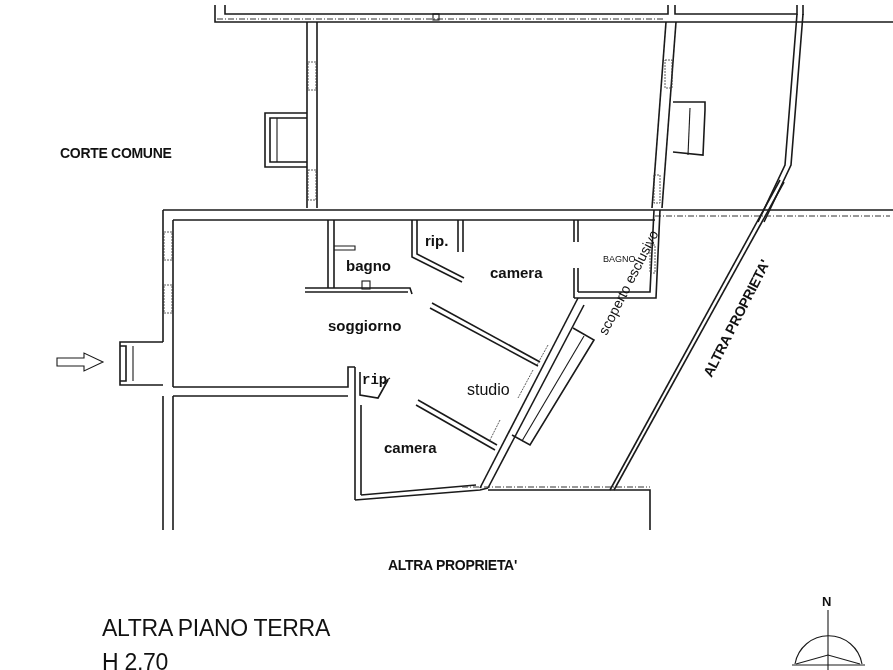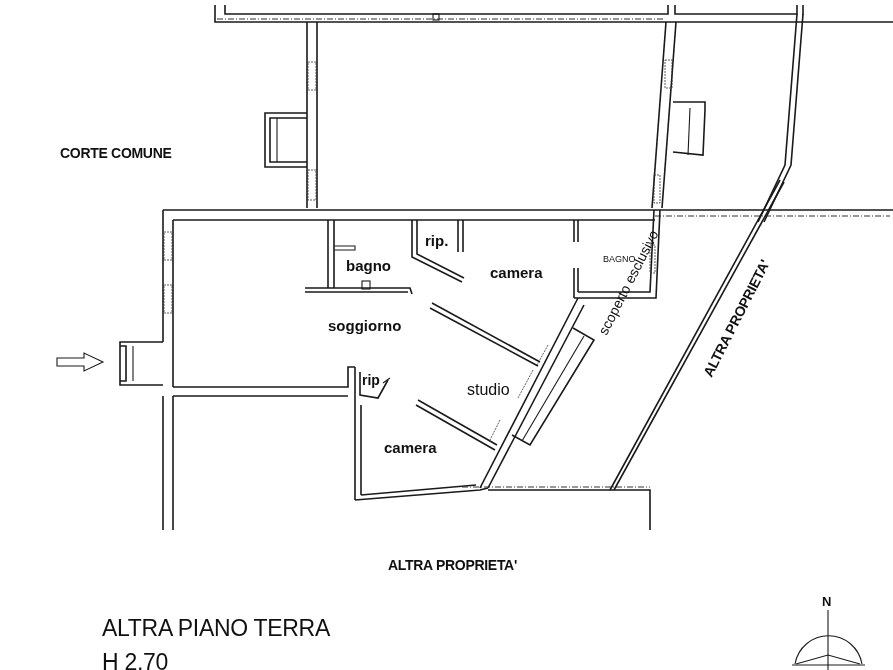--- a/index.html
+++ b/index.html
@@ -131,21 +131,21 @@
     <path class="thin" d="M796 664 L828 655 L860 664"></path>
   </g>
 </svg>
 
 <div class="lbl ext" style="left:60px; top:130px;margin-top:15px;">CORTE COMUNE</div>
 <div class="lbl room" style="left:346px; top:257px;">bagno</div>
 <div class="lbl room" style="left:425px; top:232px;text-align:right;">rip.</div>
 <div class="lbl room" style="left:490px; top:264px;">camera</div>
 <div class="lbl small" style="left:603px; top:254px;">BAGNO</div>
 <div class="lbl room" style="left:314px; top:317px;margin-left:14px;">soggiorno</div>
-<div class="lbl room" style="left:362px; top:372px; font-size:14px;">rip</div>
+<div class="lbl room" style="left:362px; top:372px; font-size:14px;font-family:Liberation Mono, monospace;">rip</div>
 <div class="lbl" style="left:467px; top:381px; font-size:16px;">studio</div>
 <div class="lbl room" style="left:384px; top:439px;">camera</div>
 <div class="lbl" style="left:595px; top:330px; font-size:14px; transform: rotate(-63deg); transform-origin: left top;">scoperto esclusivo</div>
 <div class="lbl ext" style="left:700px; top:372px; transform: rotate(-63deg); transform-origin: left top;">ALTRA PROPRIETA'</div>
 <div class="lbl ext" style="left:388px; top:557px;">ALTRA PROPRIETA'</div>
 
 <div class="lbl title" style="left:102px; top:615px;">ALTRA PIANO TERRA</div>
 <div class="lbl title" style="left:102px; top:649px;">H 2,70</div>
 <div class="lbl" style="left:822px; top:594px; font-size:13px; font-weight:bold;">N</div>
 

